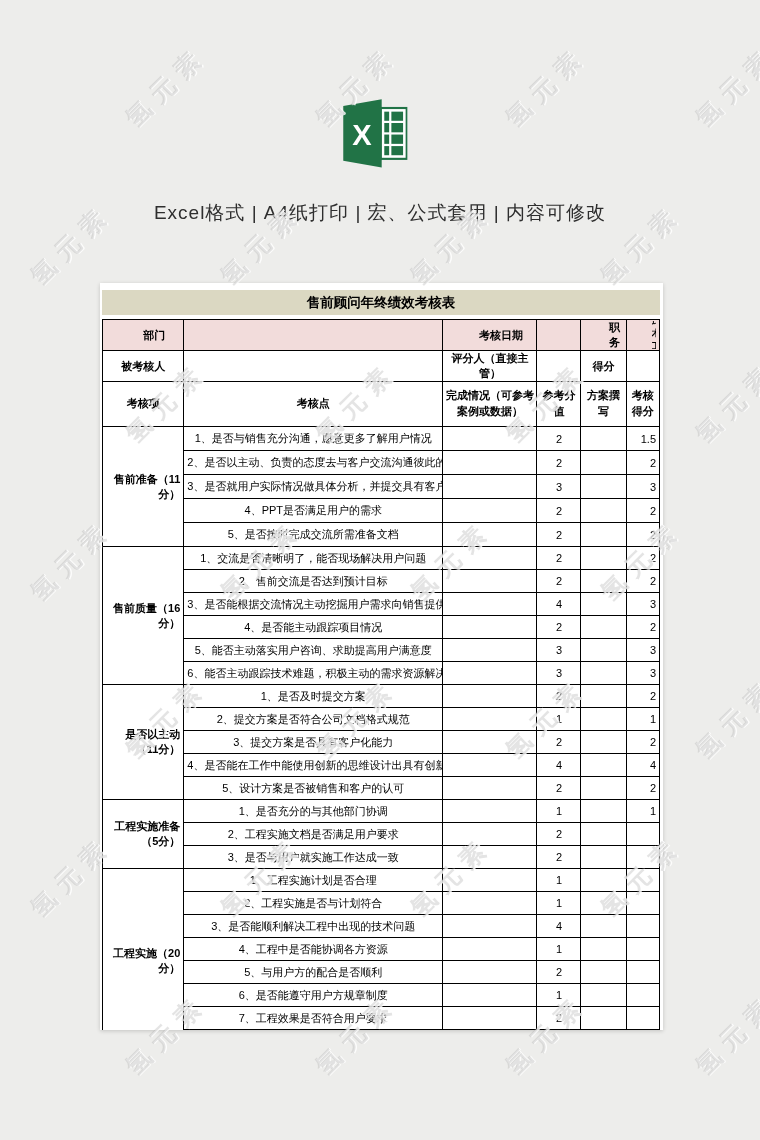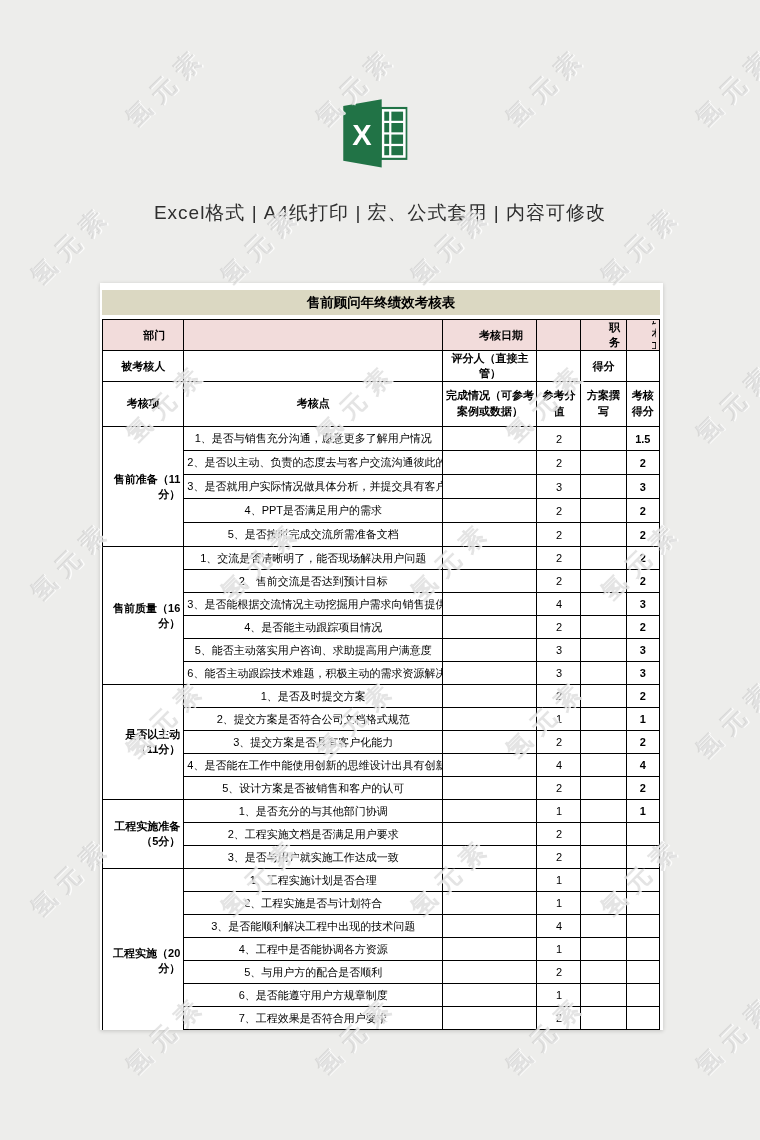--- a/index.html
+++ b/index.html
@@ -59,21 +59,21 @@
   tbody.body-rows tr.sec-0 td{height:24px;}
   td.sec{
     text-align:right;font-weight:bold;padding:0 2px;font-size:11px;line-height:1.35;
   }
   td.pt{
     text-align:center;font-weight:normal;font-size:10.5px;
     white-space:nowrap;padding-right:0;
   }
   td.rf{text-align:center;font-weight:400;font-size:12.5px;padding-top:5px;}
   td.sf{}
-  td.fs{text-align:center;vertical-align:top;font-weight:700;font-size:11px;padding:1px 2px;margin-left:36px;}
+  td.fs{text-align:right;vertical-align:top;font-weight:400;font-size:11px;padding:1px 2px;margin-left:36px;}
   
   .wm-layer{position:absolute;inset:0;pointer-events:none;z-index:6;}
   .wm{
     position:absolute;white-space:nowrap;
     font:bold 25px "Liberation Sans","DejaVu Sans",sans-serif;
     letter-spacing:9px;
     color:rgba(172,172,172,.32);
     text-shadow:1px 1px 0 rgba(255,255,255,.85);
     transform:rotate(-45deg);transform-origin:center;
   }

